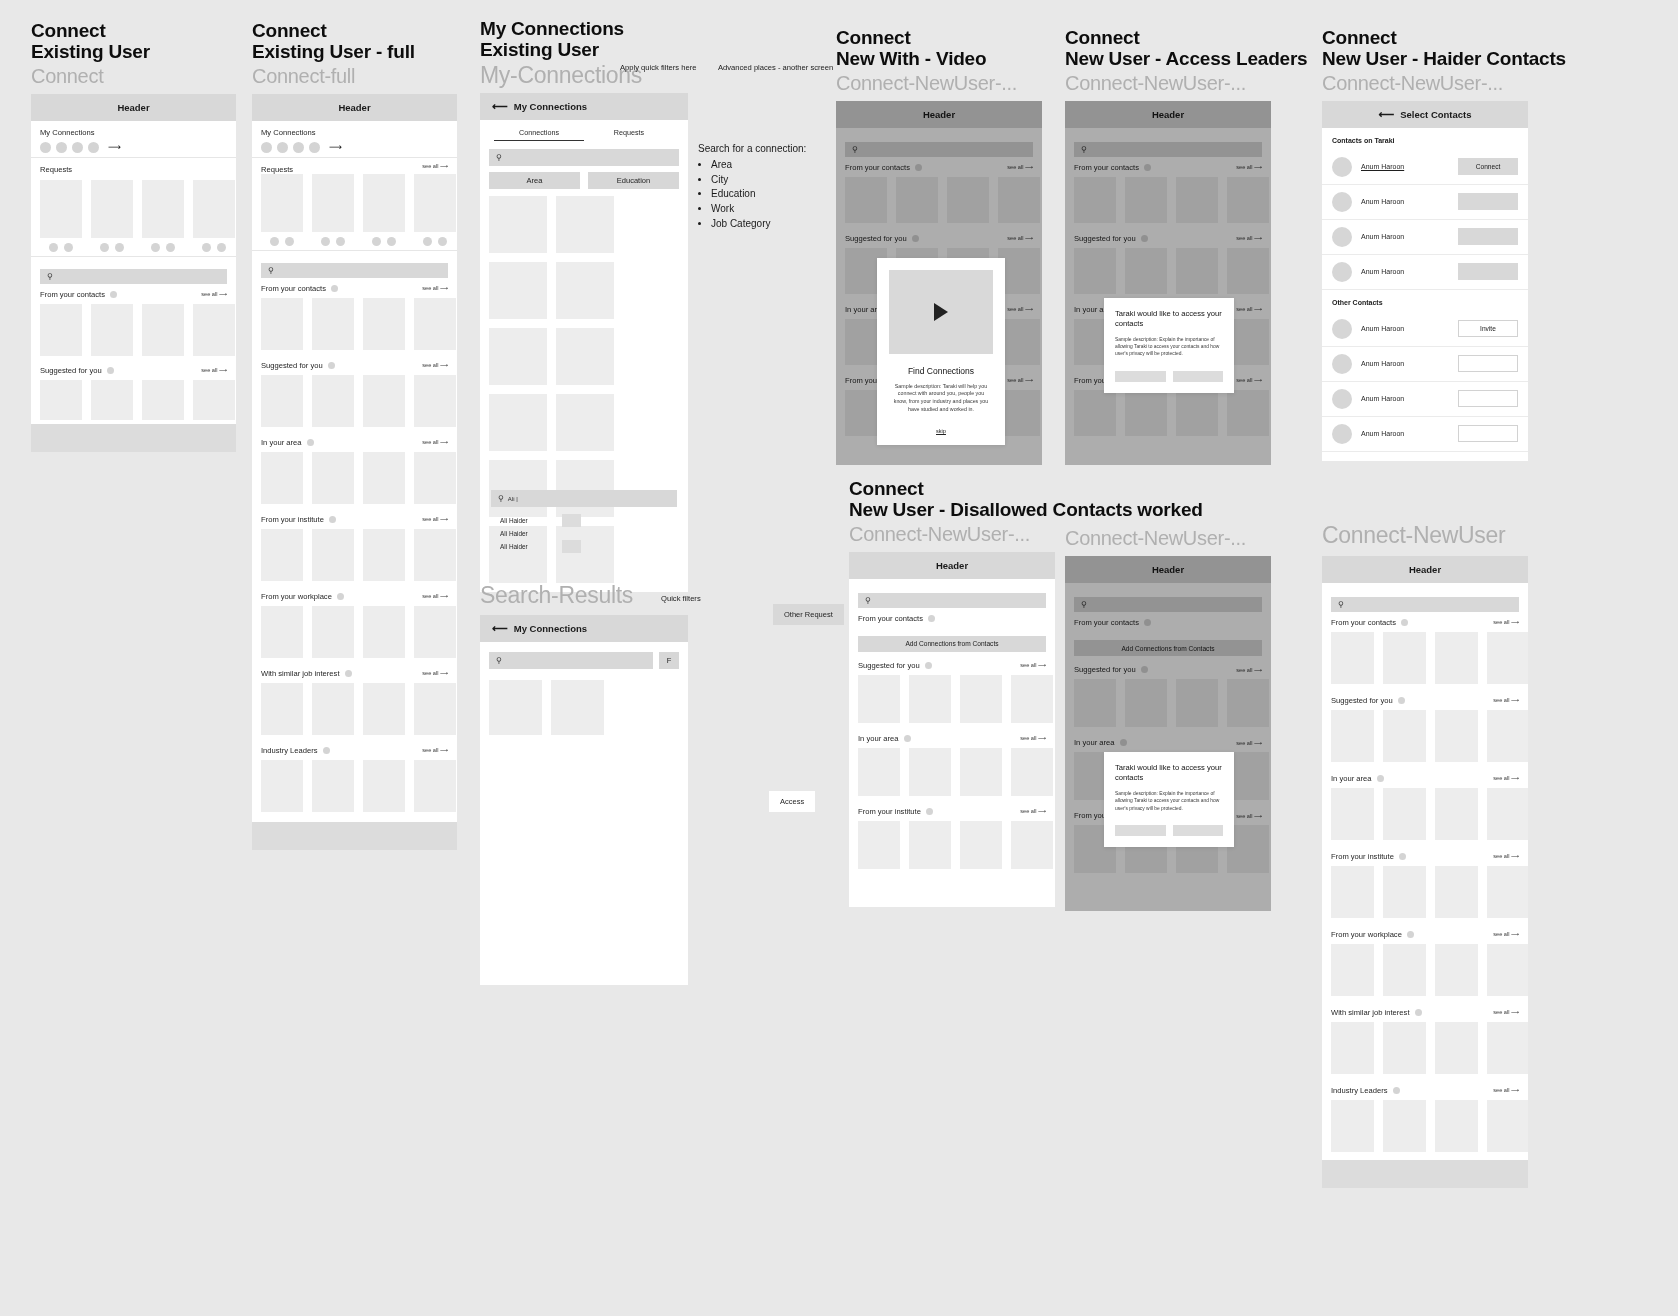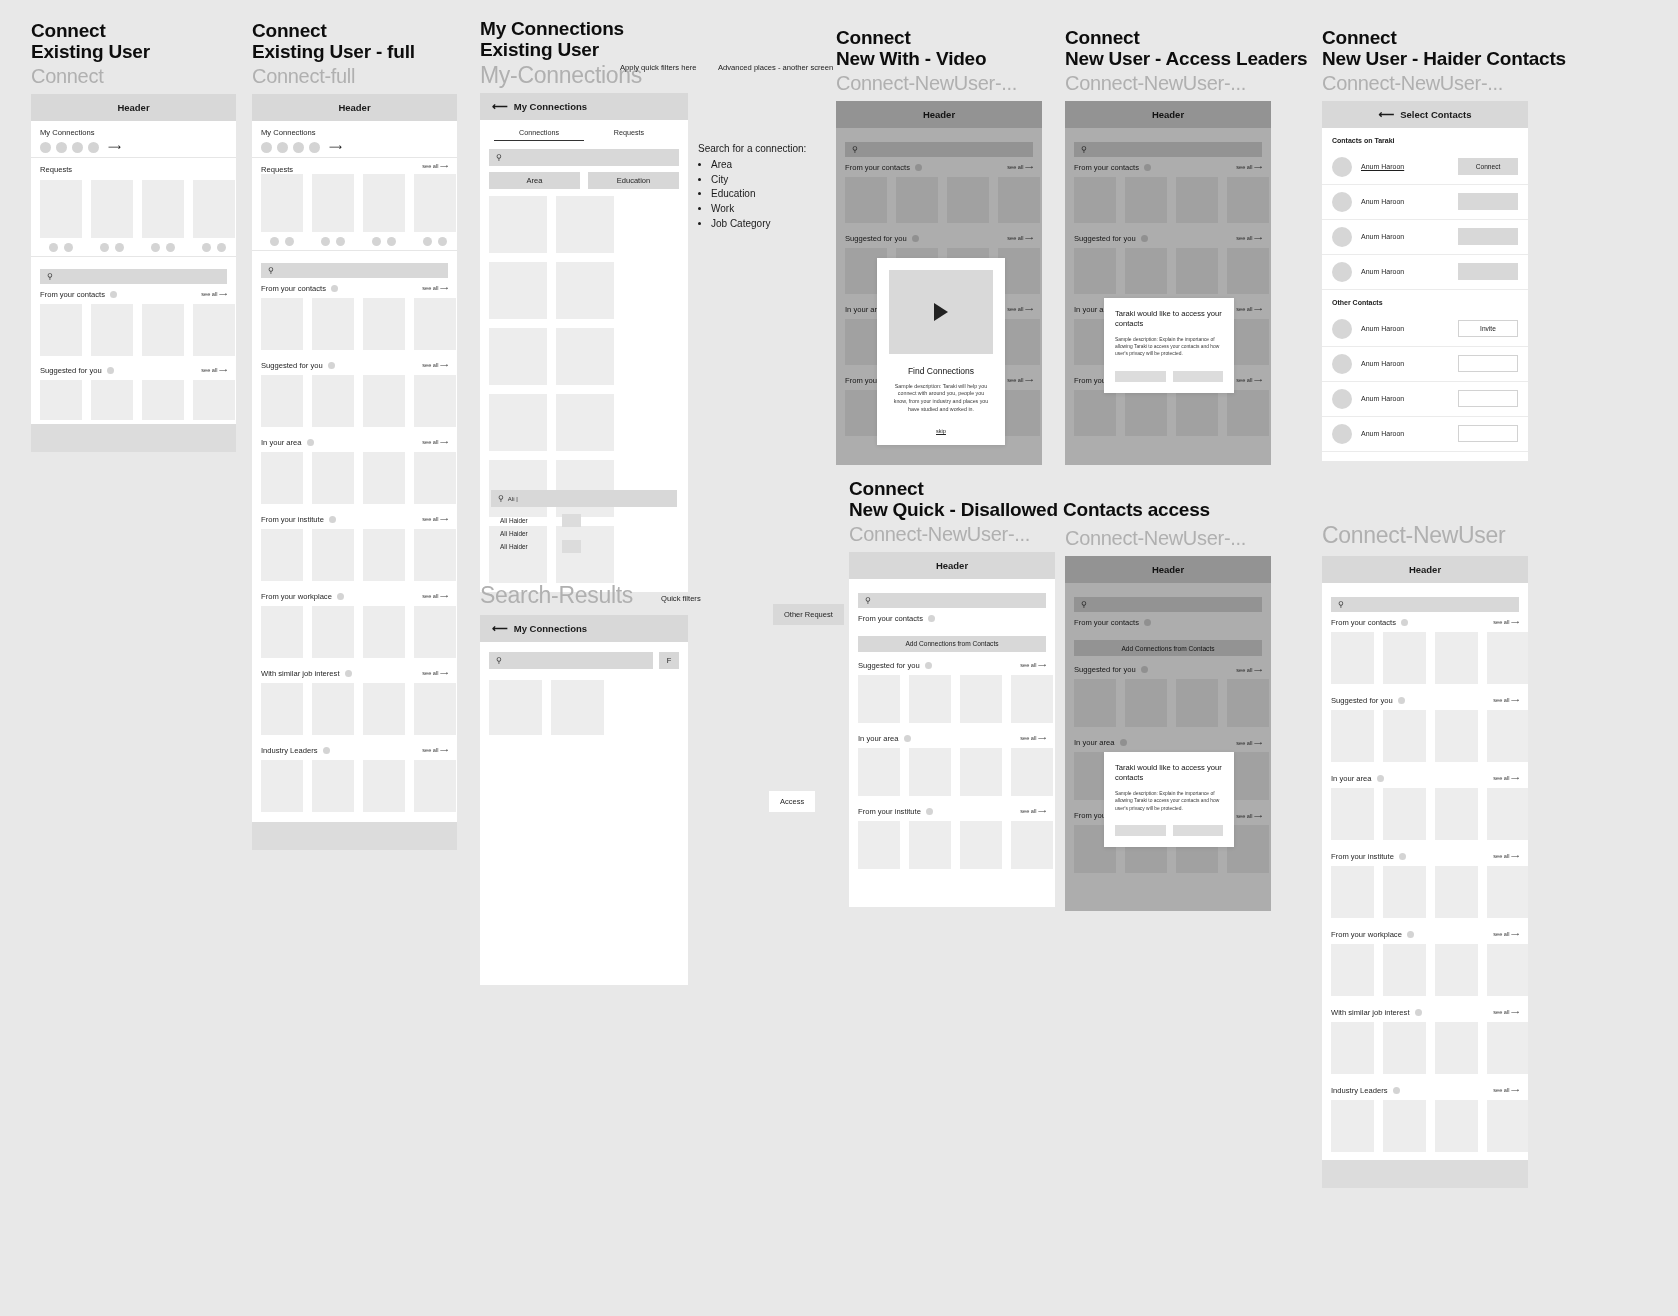--- a/index.html
+++ b/index.html
@@ -714,21 +714,21 @@
   <div class="frame" style="left:773px; top:603px;">
     <div class="pill">Other Request</div>
   </div>
   <div class="frame" style="left:769px; top:790px;">
     <div class="pill" style="background:#fff;">Access</div>
   </div>
 
   <div class="frame" style="left:849px; top:478px;">
     <div class="title-block">
       <div class="title-l1">Connect</div>
-      <div class="title-l2">New Quick - Disallowed Contacts access</div>
+      <div class="title-l2">New User - Disallowed Contacts worked</div>
       <div class="title-sub">Connect-NewUser-...</div>
     </div>
     <div class="phone" style="width:206px; margin-top:6px; height:355px;">
       <div class="hdr">Header</div>
       <div class="sect" style="padding-top:10px;">
         <div class="searchbar">
           <span class="mag">⚲</span>
         </div>
         <div class="lbl-row">
           <span class="lbl">

